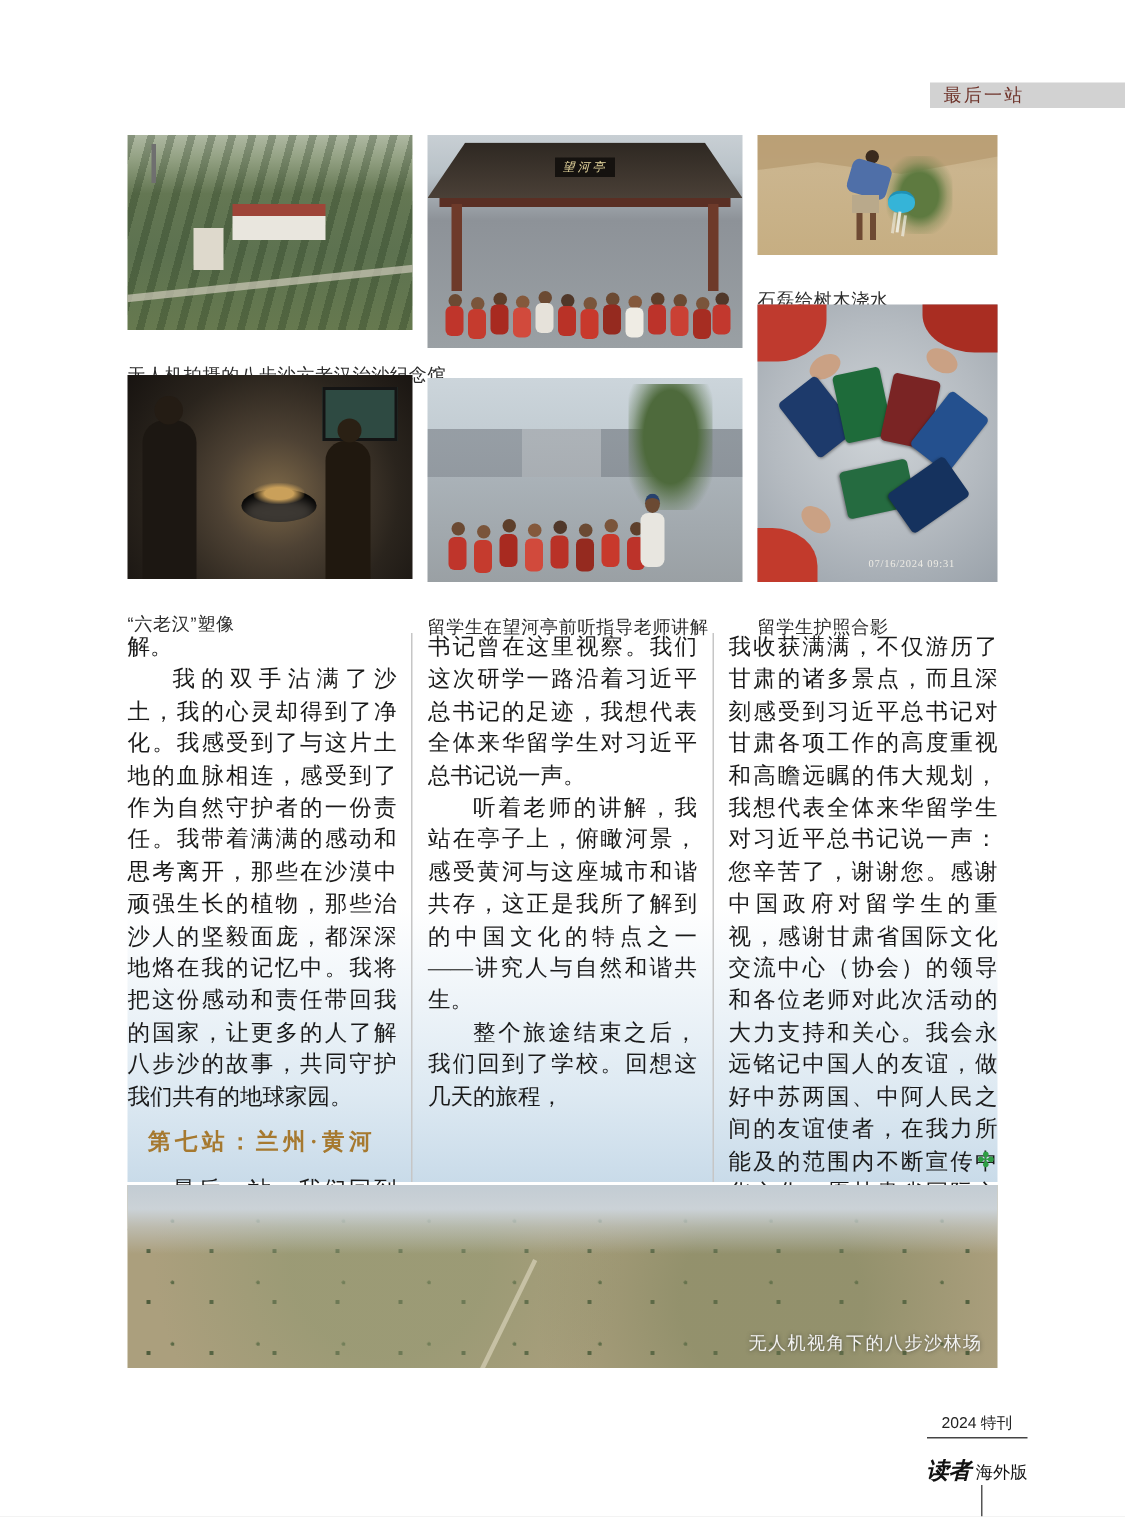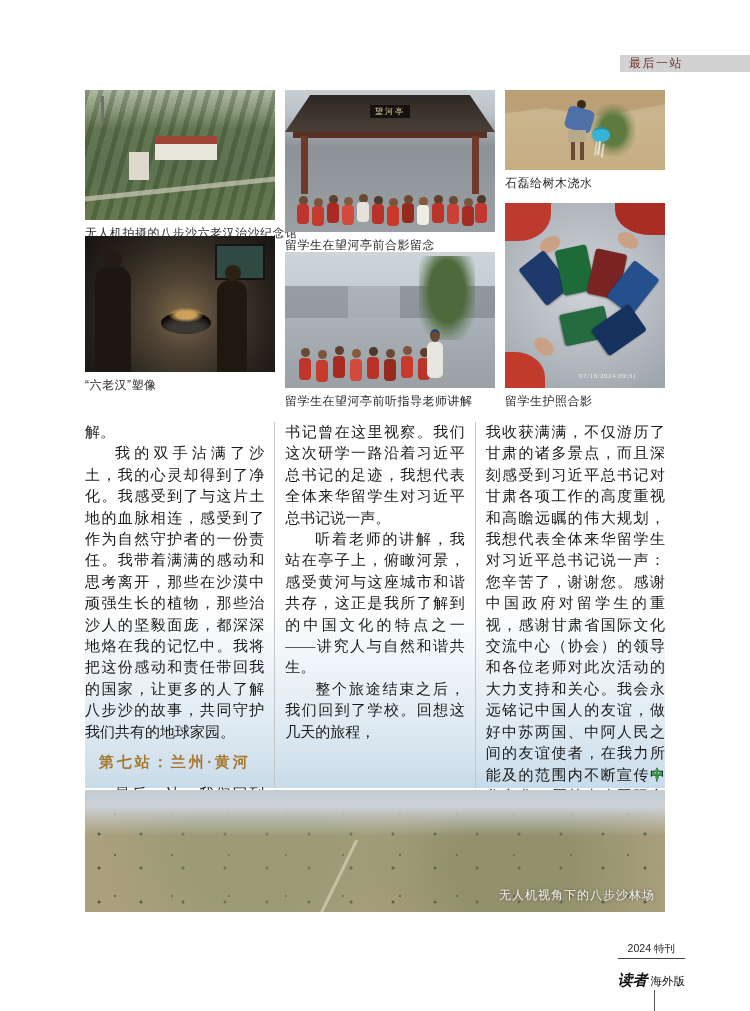--- a/index.html
+++ b/index.html
@@ -8,43 +8,43 @@
 
   
   .section-tab{position:absolute;left:620px;top:55px;width:130px;height:17px;
     background:#d2d2d2;color:#6e332a;font-size:12px;line-height:17px;padding-left:9px;
     box-sizing:border-box;font-family:"Liberation Sans",sans-serif;letter-spacing:1.5px;}
 
   
   .fig{position:absolute;margin:0;}
   .ph{position:relative;width:100%;overflow:hidden;}
   figcaption{font-family:"Liberation Sans",sans-serif;font-size:12px;color:#2b2b2b;
-    margin-top:5px;letter-spacing:.5px;white-space:nowrap;}
+    margin-top:22px;letter-spacing:.5px;white-space:nowrap;}
 
   .fig-a1{left:85px;top:90px;width:190px;}   .ph-a1{height:130px;}
   .fig-b1{left:285px;top:90px;width:210px;}  .ph-b1{height:142px;}
   .fig-c1{left:505px;top:90px;width:160px;}  .ph-c1{height:80px;}
-  .fig-a2{left:85px;top:236px;width:190px;}  .ph-a2{height:136px;}
+  .fig-a2{left:85px;top:250px;width:190px;}  .ph-a2{height:136px;}
   .fig-b2{285px}
   .fig-b2{left:285px;top:252px;width:210px;} .ph-b2{height:136px;}
   .fig-c2{left:505px;top:203px;width:160px;} .ph-c2{height:185px;}
 
   
   .ph-a1{background:linear-gradient(180deg,#aeb8a2 0%,#93a183 12%,#647753 30%,#5d7250 60%,#66794f 100%);}
   .a1-rows{position:absolute;inset:0;
     background:repeating-linear-gradient(105deg,rgba(25,45,20,.35) 0 5px,rgba(0,0,0,0) 5px 13px);opacity:.75;}
   .a1-roof{position:absolute;left:70px;top:46px;width:62px;height:8px;background:#9e4538;}
   .a1-b1{position:absolute;left:70px;top:54px;width:62px;height:16px;background:#e9e6de;}
   .a1-b2{position:absolute;left:44px;top:62px;width:20px;height:28px;background:#ded9cc;}
   .a1-path{position:absolute;left:-10px;top:96px;width:220px;height:5px;background:#cfcaba;
     transform:rotate(-6deg);opacity:.7;}
   .a1-tower{position:absolute;left:16px;top:6px;width:3px;height:26px;background:#6f6f6f;}
 
   
-  .ph-b1{background:linear-gradient(180deg,#c8cfd4 0%,#b9c2c8 18%,#8d9298 40%,#9aa0a4 100%);}
+  .ph-b1{background:linear-gradient(180deg,#c8cfd4 0%,#b9c2c8 18%,#8d9298 40%,#9aa0a4 100%);font-style:italic;}
   .b1-roof{position:absolute;left:0;top:5px;width:100%;height:37px;
     background:linear-gradient(180deg,#2e2822,#4a4037);
     clip-path:polygon(0 100%,12% 0,88% 0,100% 100%);}
   .b1-sign{position:absolute;left:50%;top:15px;transform:translateX(-50%);
     background:#15120f;color:#e8d9a0;font-size:8px;line-height:13px;padding:0 5px;
     letter-spacing:2px;font-family:"Liberation Sans",sans-serif;}
   .b1-beam{position:absolute;left:8px;top:42px;width:194px;height:6px;background:#5a2f24;}
   .b1-col-l{position:absolute;left:16px;top:46px;width:7px;height:58px;background:#6e3a2a;}
   .b1-col-r{position:absolute;right:16px;top:46px;width:7px;height:58px;background:#6e3a2a;}
   .b1-shirts{position:absolute;left:12px;bottom:8px;width:12px;height:20px;border-radius:4px;background:#bf352b;

